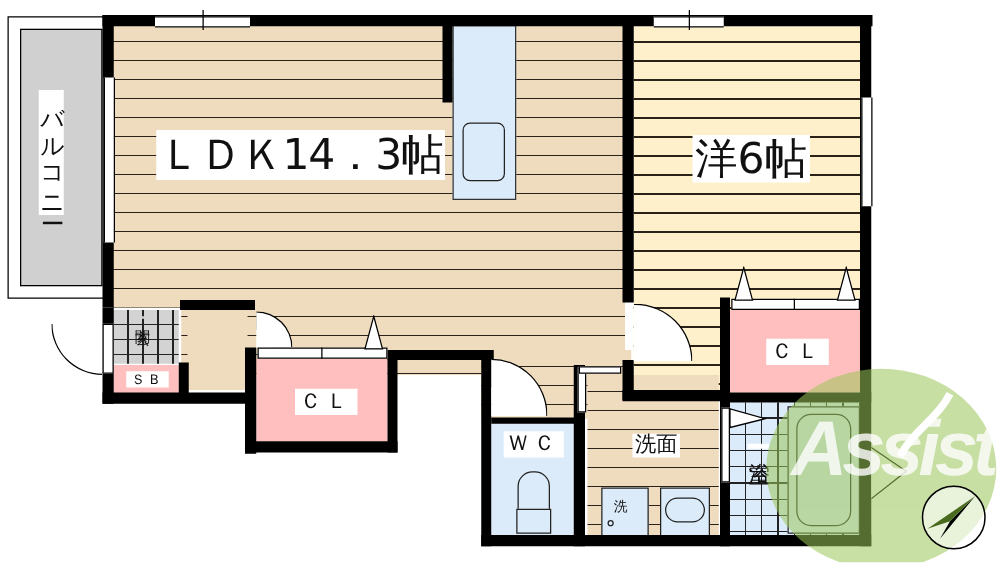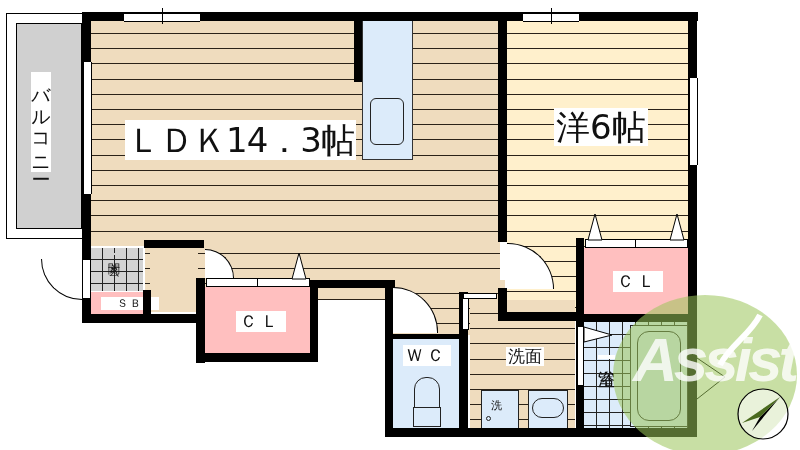--- a/index.html
+++ b/index.html
@@ -49,21 +49,21 @@
 <div class="abs" style="left:150px; top:248px; width:48px; height:64px; background:#EFDCBE;"></div>
 
 <div class="abs floor-bed" style="left:507px; top:20px; width:182px; height:295px;"></div>
 
 <div class="abs" style="left:362px; top:20px; width:51px; height:140px; background:#DCEBFA; border:1px solid #333;"></div>
 <div class="abs" style="left:370px; top:98px; width:34px; height:47px; border:1.5px solid #222; border-radius:6px; background:#DCEBFA;"></div>
 
 <div class="abs tile-gray" style="left:91px; top:248px; width:52px; height:43px;"></div>
 <div class="label vertical" style="left:108px; top:253px; font-size:12px; background:#D3D3D3; padding:1px 0;">玄関</div>
 <div class="abs pink" style="left:91px; top:292px; width:52px; height:23px;"></div>
-<div class="label" style="left:101px; top:297px; font-size:11px; background:#fff; padding:1px 16px; letter-spacing:2px;">ＳＢ</div>
+<div class="label" style="left:101px; top:297px; font-size:11px; background:#fff; padding:1px 4px; letter-spacing:2px;">ＳＢ</div>
 
 <div class="abs pink" style="left:205px; top:287px; width:105px; height:66px;"></div>
 <div class="label" style="left:236px; top:311px; font-size:17px; padding:2px 4px; letter-spacing:4px;">ＣＬ</div>
 
 <div class="abs pink" style="left:584px; top:248px; width:104px; height:66px;"></div>
 <div class="label" style="left:613px; top:271px; font-size:17px; padding:2px 4px; letter-spacing:4px;">ＣＬ</div>
 
 <div class="abs lightblue" style="left:393px; top:338px; width:66px; height:92px;"></div>
 <div class="label" style="left:403px; top:345px; font-size:17px; padding:2px 3px; letter-spacing:4px; background:#fff;">ＷＣ</div>
 <div class="abs" style="left:414px; top:377px; width:26px; height:32px; border:1.5px solid #222; border-radius:12px 12px 2px 2px; background:#DCEBFA;"></div>
@@ -75,21 +75,21 @@
 <div class="label" style="left:491px; top:400px; font-size:11px; background:transparent;">洗</div>
 <div class="abs" style="left:486px; top:416px; width:5px; height:5px; border:1px solid #222; border-radius:50%;"></div>
 <div class="abs lightblue" style="left:528px; top:390px; width:40px; height:40px; border:1px solid #222;"></div>
 <div class="abs" style="left:532px; top:398px; width:32px; height:20px; border:1.5px solid #222; border-radius:10px;"></div>
 
 <div class="abs tile-blue" style="left:584px; top:322px; width:105px; height:108px;"></div>
 <div class="abs lightblue" style="left:630px; top:325px; width:58px; height:102px; border:1px solid #222;"></div>
 <div class="abs" style="left:637px; top:331px; width:44px; height:90px; border:1.5px solid #222; border-radius:12px;"></div>
 <div class="label vertical" style="left:598px; top:355px; font-size:17px; padding:2px 0;">浴室</div>
 
-<div class="label" style="left:125px; top:120px; font-size:34px; padding:3px 2px; letter-spacing:-1px;text-align:center;">ＬＤＫ14．3帖</div>
+<div class="label" style="left:125px; top:104px; font-size:34px; padding:3px 2px; letter-spacing:-1px;text-align:center;">ＬＤＫ14．3帖</div>
 <div class="label" style="left:554px; top:108px; font-size:34px; padding:2px 2px;">洋6帖</div>
 
 <div class="wall" style="left:82px; top:12px; width:616px; height:9px;"></div>
 
 <div class="wall" style="left:82px; top:12px; width:9px; height:234px;"></div>
 
 <div class="wall" style="left:688px; top:12px; width:9px; height:425px;"></div>
 
 <div class="wall" style="left:385px; top:428px; width:312px; height:9px;"></div>
 

